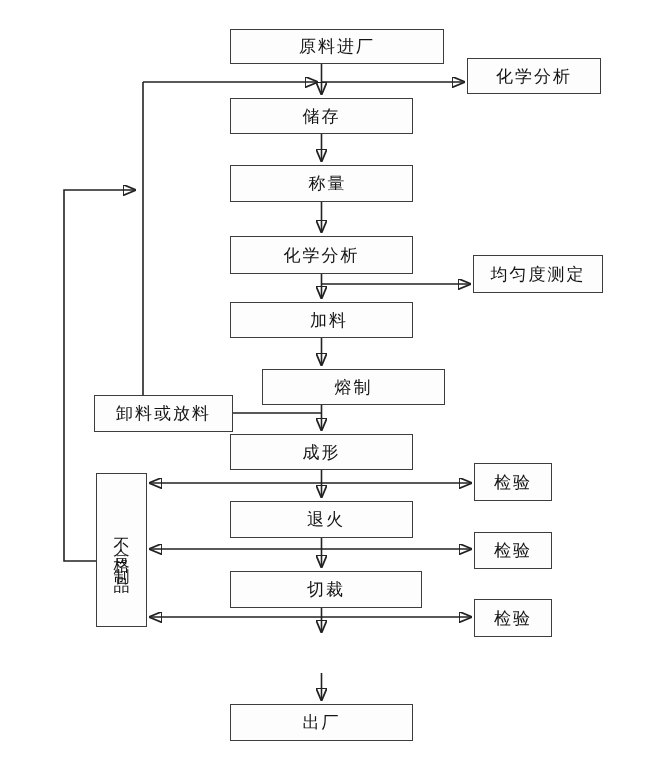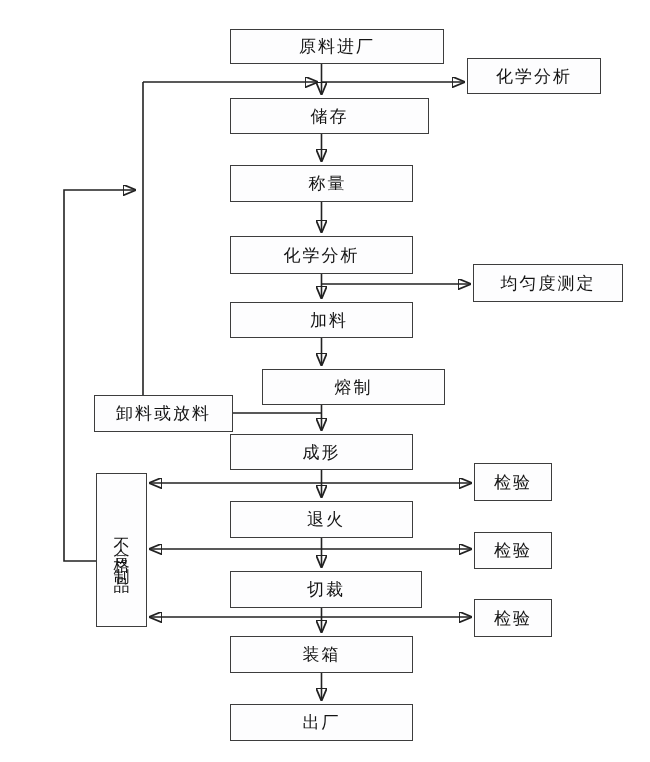--- a/index.html
+++ b/index.html
@@ -37,34 +37,34 @@
   }
   .node.vertical {
     writing-mode: vertical-rl;
     text-orientation: upright;
     letter-spacing: 10px;
     font-size: 16px;
   }
 
   
   .n-raw       { left: 230px; top:  29px; width: 214px; height: 35px; }
-  .n-storage   { left: 230px; top:  98px; width: 199px; height: 36px; }
+  .n-storage   { left: 230px; top:  98px; width: 183px; height: 36px; }
   .n-weighing  { left: 230px; top: 165px; width: 183px; height: 37px; padding-left: 12px; }
   .n-mixing    { left: 230px; top: 236px; width: 183px; height: 38px; }
   .n-feeding   { left: 230px; top: 302px; width: 183px; height: 36px; padding-left: 15px; }
   .n-melting   { left: 230px; top: 369px; width: 183px; height: 36px; margin-left: 32px; }
   .n-forming   { left: 230px; top: 434px; width: 183px; height: 36px; }
   .n-annealing { left: 230px; top: 501px; width: 183px; height: 37px; padding-left: 9px; }
   .n-cutting   { left: 230px; top: 571px; width: 192px; height: 37px; }
   .n-packing   { left: 230px; top: 636px; width: 183px; height: 37px; }
   .n-shipping  { left: 230px; top: 704px; width: 183px; height: 37px; }
 
   
   .n-chem       { left: 467px; top:  58px; width: 134px; height: 36px; }
-  .n-uniformity { left: 473px; top: 264px; width: 150px; height: 38px; }
+  .n-uniformity { left: 473px; top: 255px; width: 130px; height: 38px; }
   .n-inspect1   { left: 474px; top: 463px; width:  78px; height: 38px; }
   .n-inspect2   { left: 474px; top: 532px; width:  78px; height: 37px; }
   .n-inspect3   { left: 474px; top: 599px; width:  78px; height: 38px; }
 
   
   .n-unload { left:  74px; top: 395px; width: 139px; height: 37px; margin-left: 20px; }
   .n-reject { left:  96px; top: 473px; width:  51px; height: 154px; }
 </style>
 </head>
 <body>
@@ -107,21 +107,20 @@
 
   <div class="node n-raw">原料进厂</div>
   <div class="node n-storage">储存</div>
   <div class="node n-weighing">称量</div>
   <div class="node n-mixing">化学分析</div>
   <div class="node n-feeding">加料</div>
   <div class="node n-melting">熔制</div>
   <div class="node n-forming">成形</div>
   <div class="node n-annealing">退火</div>
   <div class="node n-cutting">切裁</div>
-  <div class="node n-packing">装箱</div>
   <div class="node n-shipping">出厂</div>
 
   <div class="node n-chem">化学分析</div>
   <div class="node n-uniformity">均匀度测定</div>
   <div class="node n-inspect1">检验</div>
   <div class="node n-inspect2">检验</div>
   <div class="node n-inspect3">检验</div>
 
   <div class="node n-unload">卸料或放料</div>
   <div class="node n-reject vertical">不合格制品</div>

